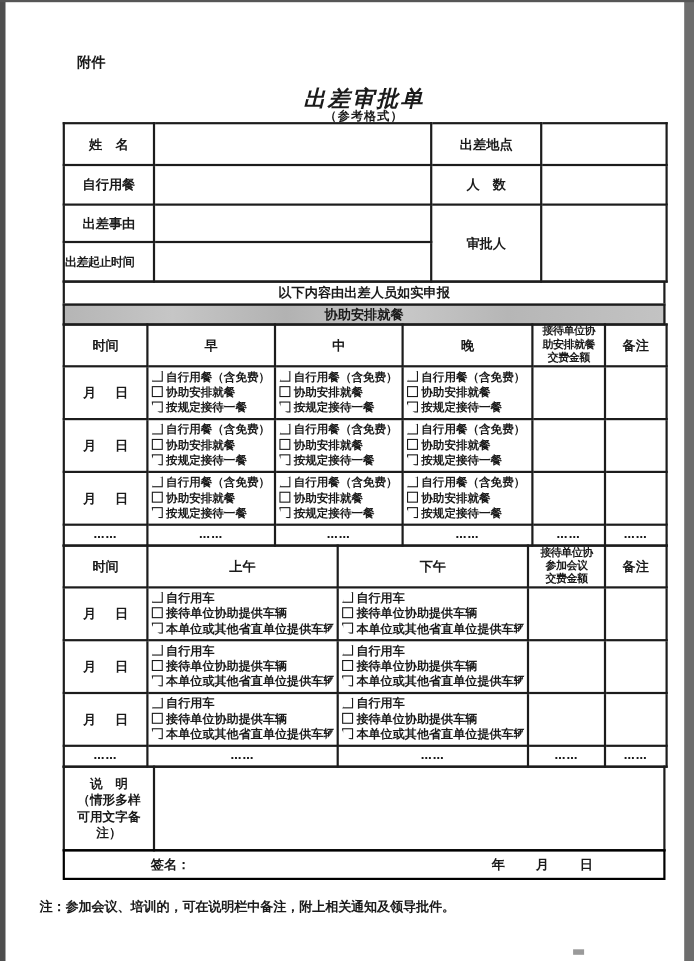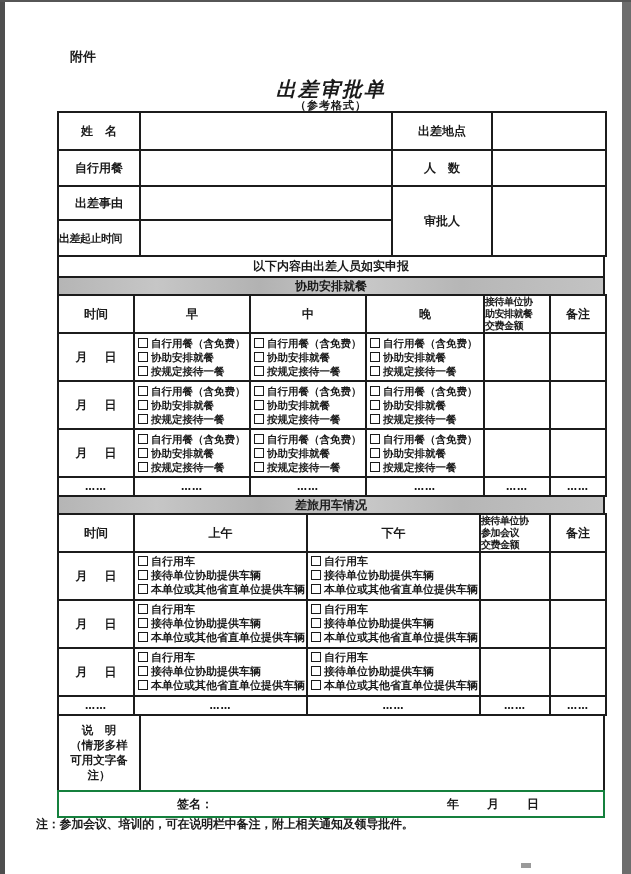--- a/index.html
+++ b/index.html
@@ -28,34 +28,34 @@
   .lbl-sm{font-size:11px;letter-spacing:-0.5px;}
 
   .decl-row{border:2px solid #1c1c1c;margin-top:-2px;height:19px;line-height:19px;
     text-align:center;font-size:12px;font-weight:700;}
   .section-bar{border:2px solid #1c1c1c;margin-top:-2px;height:16px;line-height:16px;
     text-align:center;font-size:12px;font-weight:700;
     background:#bdbdbd;
     background-image:linear-gradient(90deg,#b5b5b5 0%,#c6c6c6 18%,#b2b2b2 37%,#c9c9c9 55%,#b6b6b6 74%,#c3c3c3 100%);}
 
   .r-h1 td{height:36px;border-radius:15px;} .r-h2 td{height:34px;} .r-h3 td{height:32px;} .r-h4 td{height:34px;}
-  .r-head td{height:36px;} .r-data td{height:44px;} .r-dots td{height:17px;}
+  .r-head td{height:36px;} .r-data td{height:44px;border-radius:23px;} .r-dots td{height:17px;}
   .r-notes td{height:74px;}
 
-  .fee-head{font-size:10px;line-height:12px;font-weight:700;letter-spacing:-0.5px;}
+  .fee-head{font-size:10px;line-height:12px;text-align:center;font-weight:700;letter-spacing:-0.5px;}
   .time-cell{display:flex;justify-content:space-around;font-size:12px;font-weight:700;padding:0 8px;}
   .opts{padding:2px 3px;}
   .opt{font-size:11px;line-height:14px;white-space:nowrap;font-weight:700;}
   .meal-tbl .opt{font-size:10.5px;}
   .cb{display:inline-block;width:8px;height:8px;border:1.5px solid #1a1a1a;margin-right:3px;vertical-align:-1px;}
   .dots{text-align:center;font-size:10px;letter-spacing:1px;font-weight:700;}
 
   .notes-label{text-align:center;font-size:11.5px;line-height:15px;font-weight:700;}
-  .sign-row{border:2px solid #15803d;margin-top:-2px;height:24px;display:flex;align-items:center;
-    font-size:12px;font-weight:700;padding-left:40px;}
+  .sign-row{border:2px solid #000000;margin-top:-2px;height:24px;display:flex;align-items:center;
+    font-size:12px;font-weight:700;}
   .sign-label{margin-left:78px;}
   .date-group{margin-left:auto;margin-right:64px;display:flex;gap:28px;}
   .footnote{position:absolute;left:36px;top:816px;font-size:12px;font-weight:700;letter-spacing:-0.2px;}
 </style>
 </head>
 <body>
 
 <div class="edge-left"></div>
 <div class="edge-right"></div>
 <div class="edge-top"></div>
@@ -230,21 +230,20 @@
       <td class="dots">……</td>
       <td class="dots">……</td>
       <td class="dots">……</td>
       <td class="dots">……</td>
       <td class="dots">……</td>
       <td class="dots">……</td>
     </tr>
   </tbody>
     </table>
 
-  <div class="section-bar">差旅用车情况</div>
 
   <table class="t">
     <colgroup>
         <col style="width:76px">
         <col style="width:173px">
         <col style="width:173px">
         <col style="width:70px">
         <col style="width:56px">
       </colgroup>
     <tbody>

